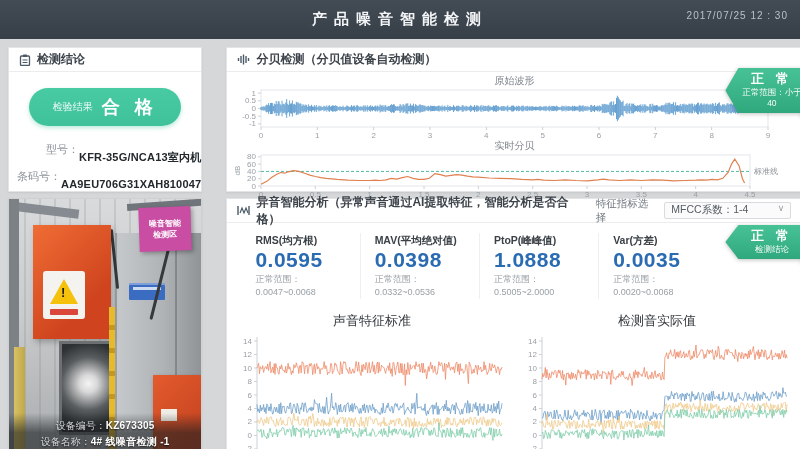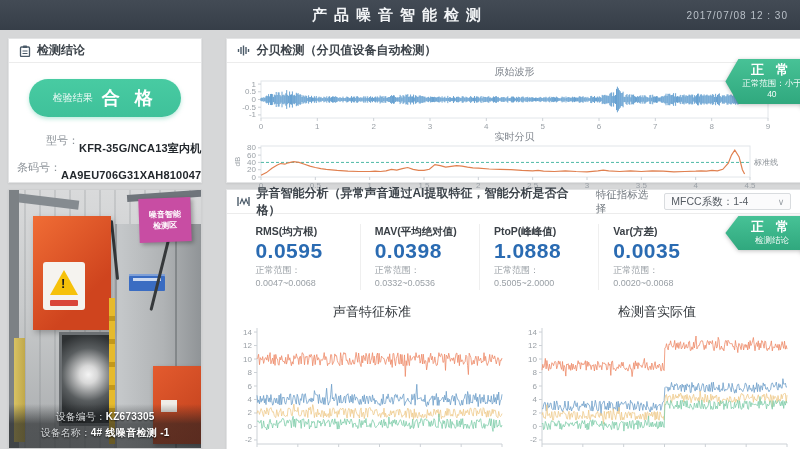--- a/index.html
+++ b/index.html
@@ -1,20 +1,20 @@
 <!DOCTYPE html>
 <html style="--accent: #3fc19a; --value_blue: #2a6bb2; --header_bg: #434b55;"><head>
 <meta charset="utf-8">
 <style>
   * { margin:0; padding:0; box-sizing:border-box; }
   html,body { width:800px; height:449px; overflow:hidden; }
   body { font-family:"Liberation Sans","DejaVu Sans",sans-serif; background:#d6d7d8; position:relative; }
 
   
-  .top-header { height:30px; background:linear-gradient(180deg,var(--header_bg,#434b55),#363e48);
+  .top-header { height:39px; background:linear-gradient(180deg,var(--header_bg,#434b55),#363e48);
     position:relative; display:flex; align-items:center; justify-content:center; }
   .h-title { color:#f3f5f7; font-size:15px; font-weight:bold; letter-spacing:7px; }
   .h-time { position:absolute; right:12px; top:0; height:30px; display:flex; align-items:center;
     color:#b9c0c8; font-size:10px; letter-spacing:1px; }
 
   
   .main { padding:8px; display:flex; gap:6px; height:427px; }
   .col-left { width:199px; display:flex; flex-direction:column; gap:6px; }
   .col-right { flex:1; display:flex; flex-direction:column; gap:6px;padding-left:18px; }
   .panel { background:#fff; border:1px solid #e3e4e5; box-shadow:0 1px 2px rgba(0,0,0,.07); position:relative; }
@@ -89,21 +89,21 @@
   .fold { position:absolute; right:0; top:100%; width:0; height:0;
     border-top:4px solid #1f7a5b; border-right:6px solid transparent; }
   .rw-decibel { top:20px; }
   .rw-analysis { top:26px; }
 
   
   .head-analysis { justify-content:flex-start; }
   .selector { margin-left:auto; display:flex; align-items:center; gap:6px; font-weight:normal; }
   .selector-label { font-size:10.5px; color:#6f767d; }
   .select-box { width:128px; height:17px; border:1px solid #d9dcdf; background:#fbfbfc; border-radius:2px;
-    display:flex; align-items:center; padding:0 6px; font-size:10.5px; color:#565c63; cursor:pointer; }
+    display:flex; padding:0 6px; font-size:10.5px; color:#565c63; cursor:pointer; }
   .select-box .chev { margin-left:auto; color:#9aa0a6; font-size:9px; }
 
   
   .metrics { display:flex; padding:10px 84px 6px 14px; }
   .metric { flex:1; padding:0 0 0 14px; }
   .metric + .metric { border-left:1px solid #efefef; }
   .m-name { font-size:10.5px; font-weight:bold; color:#3b4147; line-height:14px; }
   .m-value { font-size:21px; font-weight:bold; color:var(--value_blue,#2a6bb2); line-height:26px; letter-spacing:.5px; }
   .m-range { font-size:9px; color:#9aa0a6; line-height:13px; }
 
@@ -111,21 +111,21 @@
   .charts-row { display:flex; padding:4px 4px 0 4px; gap:4px; }
   .chart-box { flex:1; }
   .chart-title-lg { text-align:center; font-size:13px; font-weight:normal; color:#33383d; height:20px; line-height:20px; margin-top:2px; }
   svg { display:block; }
 </style>
 </head>
 <body>
 
 <header class="top-header">
   <div class="h-title">产品噪音智能检测</div>
-  <div class="h-time">2017/07/08  12 : 30</div>
+  <div class="h-time">2017/07/25  12 : 30</div>
 </header>
 
 <div class="main">
 
   <div class="col-left">
     <section class="panel panel-conclusion">
       <div class="p-head">
         <svg width="12" height="12" viewBox="0 0 12 12">
           <rect x="1.5" y="2" width="9" height="9.5" rx="1" fill="none" stroke="#4a5a68" stroke-width="1.3"></rect>
           <rect x="4" y="0.5" width="4" height="2.6" rx="0.6" fill="#4a5a68"></rect>

